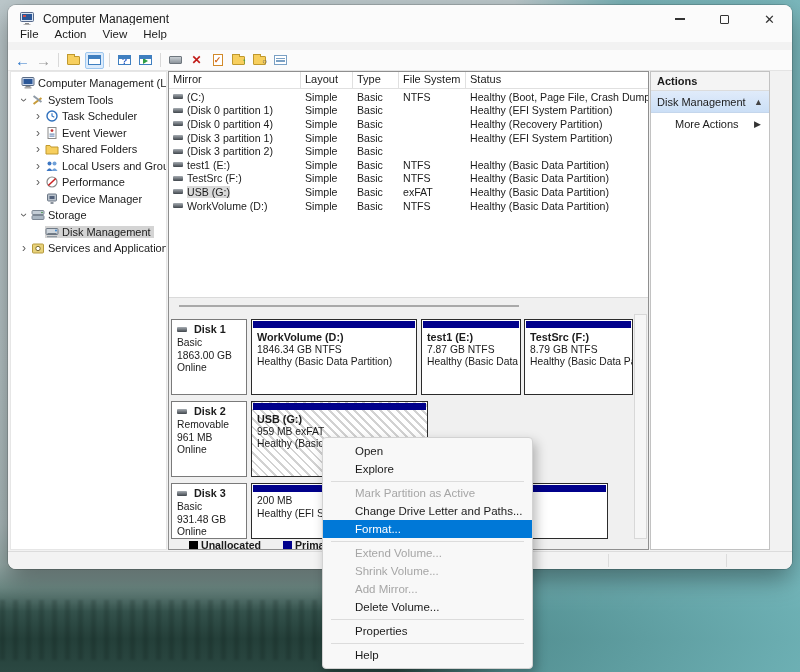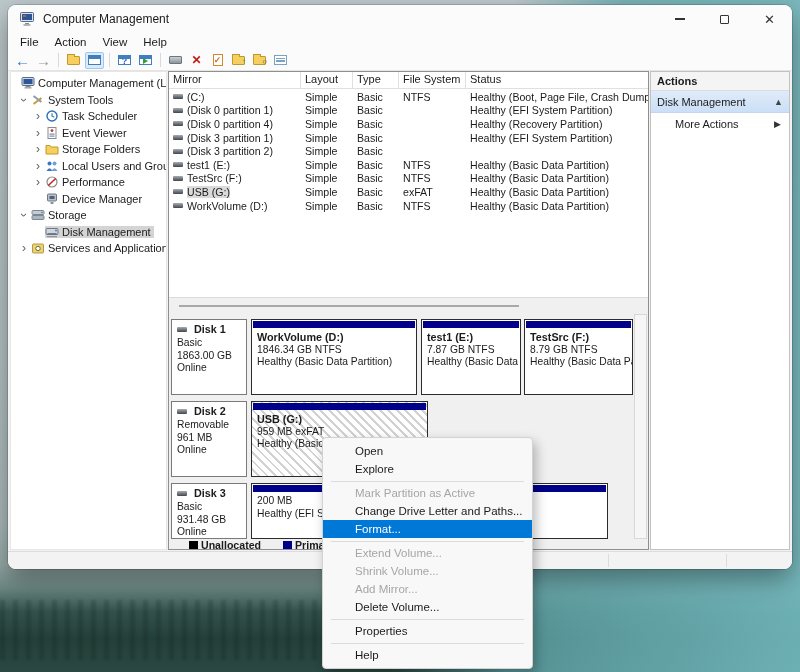--- a/index.html
+++ b/index.html
@@ -33,21 +33,21 @@
     display:flex; align-items:center;
   }
   .title-icon{ margin-left:12px; width:15px; height:14px; display:inline-flex; }
   .title-text{ margin-left:8px; font-size:12px; }
   .win-controls{ margin-left:auto; display:flex; height:100%; }
   .win-btn{ width:45px; height:28px; display:flex; align-items:center; justify-content:center; }
   .glyph-min{ width:10px; height:1.4px; background:#333; display:inline-block; }
   .glyph-max{ width:9px; height:9px; border:1.4px solid #333; display:inline-block; border-radius:1px;}
   .glyph-close{ font-size:13px; color:#333; line-height:1; }
   .menubar{
-    position:absolute; left:0; top:28px; width:784px; height:17px;
+    position:absolute; left:0; top:20px; width:784px; height:17px;
     background:#fbfbfb; display:flex; align-items:center; font-size:11.5px; padding-left:4px;
   }
   .menu-item{ padding:1px 8px; }
   .toolbar{
     position:absolute; left:0; top:45px; width:784px; height:21px;
     background:#fbfbfb; border-bottom:1px solid #e4e4e4;
     display:flex; align-items:center; gap:2px; padding-left:5px;
   }
   .tb{ width:19px; height:17px; display:flex; align-items:center; justify-content:center; font-size:13px; }
   .tb.pressed{ background:#dcebfb; border:1px solid #9ec7ef; border-radius:2px; }
@@ -103,21 +103,21 @@
   .pbox.hatched{ background: repeating-linear-gradient(45deg, #ffffff 0 4px, #d2d2d2 4px 6px); }
   .pbar{ height:7px; background:#00008b; margin:1px 1px 2px 1px; }
   .ptext{ padding:1px 5px; white-space:nowrap; font-size:10.3px; line-height:12.5px;}
   .pname{ font-weight:bold; font-size:10.8px; }
   .dm-vscroll{ position:absolute; left:465px; top:242px; width:13px; height:225px; background:#f6f6f6; border:1px solid #d8d8d8; }
   .legend{ position:absolute; left:0; top:467px; width:479px; height:12px; background:#f0f0f0;
     display:flex; align-items:center; gap:6px; padding-left:4px; font-size:10.6px; font-weight:bold; }
   .sw{ width:9px; height:9px; display:inline-block; margin-right:3px; flex:0 0 9px;}
   .legend-item{ display:flex; align-items:center;padding-left:16px; }
   .actions-pane{
-    position:absolute; left:642px; top:66px; width:140px; height:479px;
+    position:absolute; left:642px; top:66px; width:120px; height:479px;
     background:#fff; border:1px solid #c2c2c2; font-size:11px; overflow:hidden;
   }
   .actions-header{ height:19px; background:#f4f4f4; border-bottom:1px solid #dcdcdc; font-weight:bold; padding:3px 0 0 6px;}
   .actions-group{ height:22px; background:linear-gradient(#e0ebfa,#cbdff6); border-bottom:1px solid #c4d6ec;
     display:flex; align-items:center; padding:0 6px; }
   .actions-group .grp-arrow{ margin-left:auto; font-size:9px; color:#444; }
   .actions-more{ height:21px; display:flex; align-items:center; padding:0 8px 0 24px; }
   .actions-more .more-arrow{ margin-left:auto; font-size:9px; color:#333; }
   .statusbar{ position:absolute; left:0; top:546px; width:784px; height:18px; background:#f3f3f3;
     border-top:1px solid #dcdcdc; border-radius:0 0 8px 8px; }
@@ -272,21 +272,21 @@
         </span>
       <span>Event Viewer</span>
     </div>
     <div class="trow" style="padding-left:20px">
       <span class="chev">›</span>
       <span class="ticon">
           <svg width="14" height="12" viewBox="0 0 13 12">
             <path d="M0.5 2.5 h4 l1 1.5 h7 v7 h-12 z" fill="#f7cf5e" stroke="#c0992e"></path>
           </svg>
         </span>
-      <span>Storage Folders</span>
+      <span>Shared Folders</span>
     </div>
     <div class="trow" style="padding-left:20px">
       <span class="chev">›</span>
       <span class="ticon">
           <svg width="14" height="12" viewBox="0 0 13 12">
             <circle cx="4" cy="3.5" r="2" fill="#3c76c2"></circle>
             <circle cx="9" cy="3.5" r="2" fill="#6fa0d8"></circle>
             <path d="M1 11 q3 -5.5 6 0 z" fill="#3c76c2"></path>
             <path d="M6 11 q3 -5.5 6 0 z" fill="#6fa0d8"></path>
           </svg>

